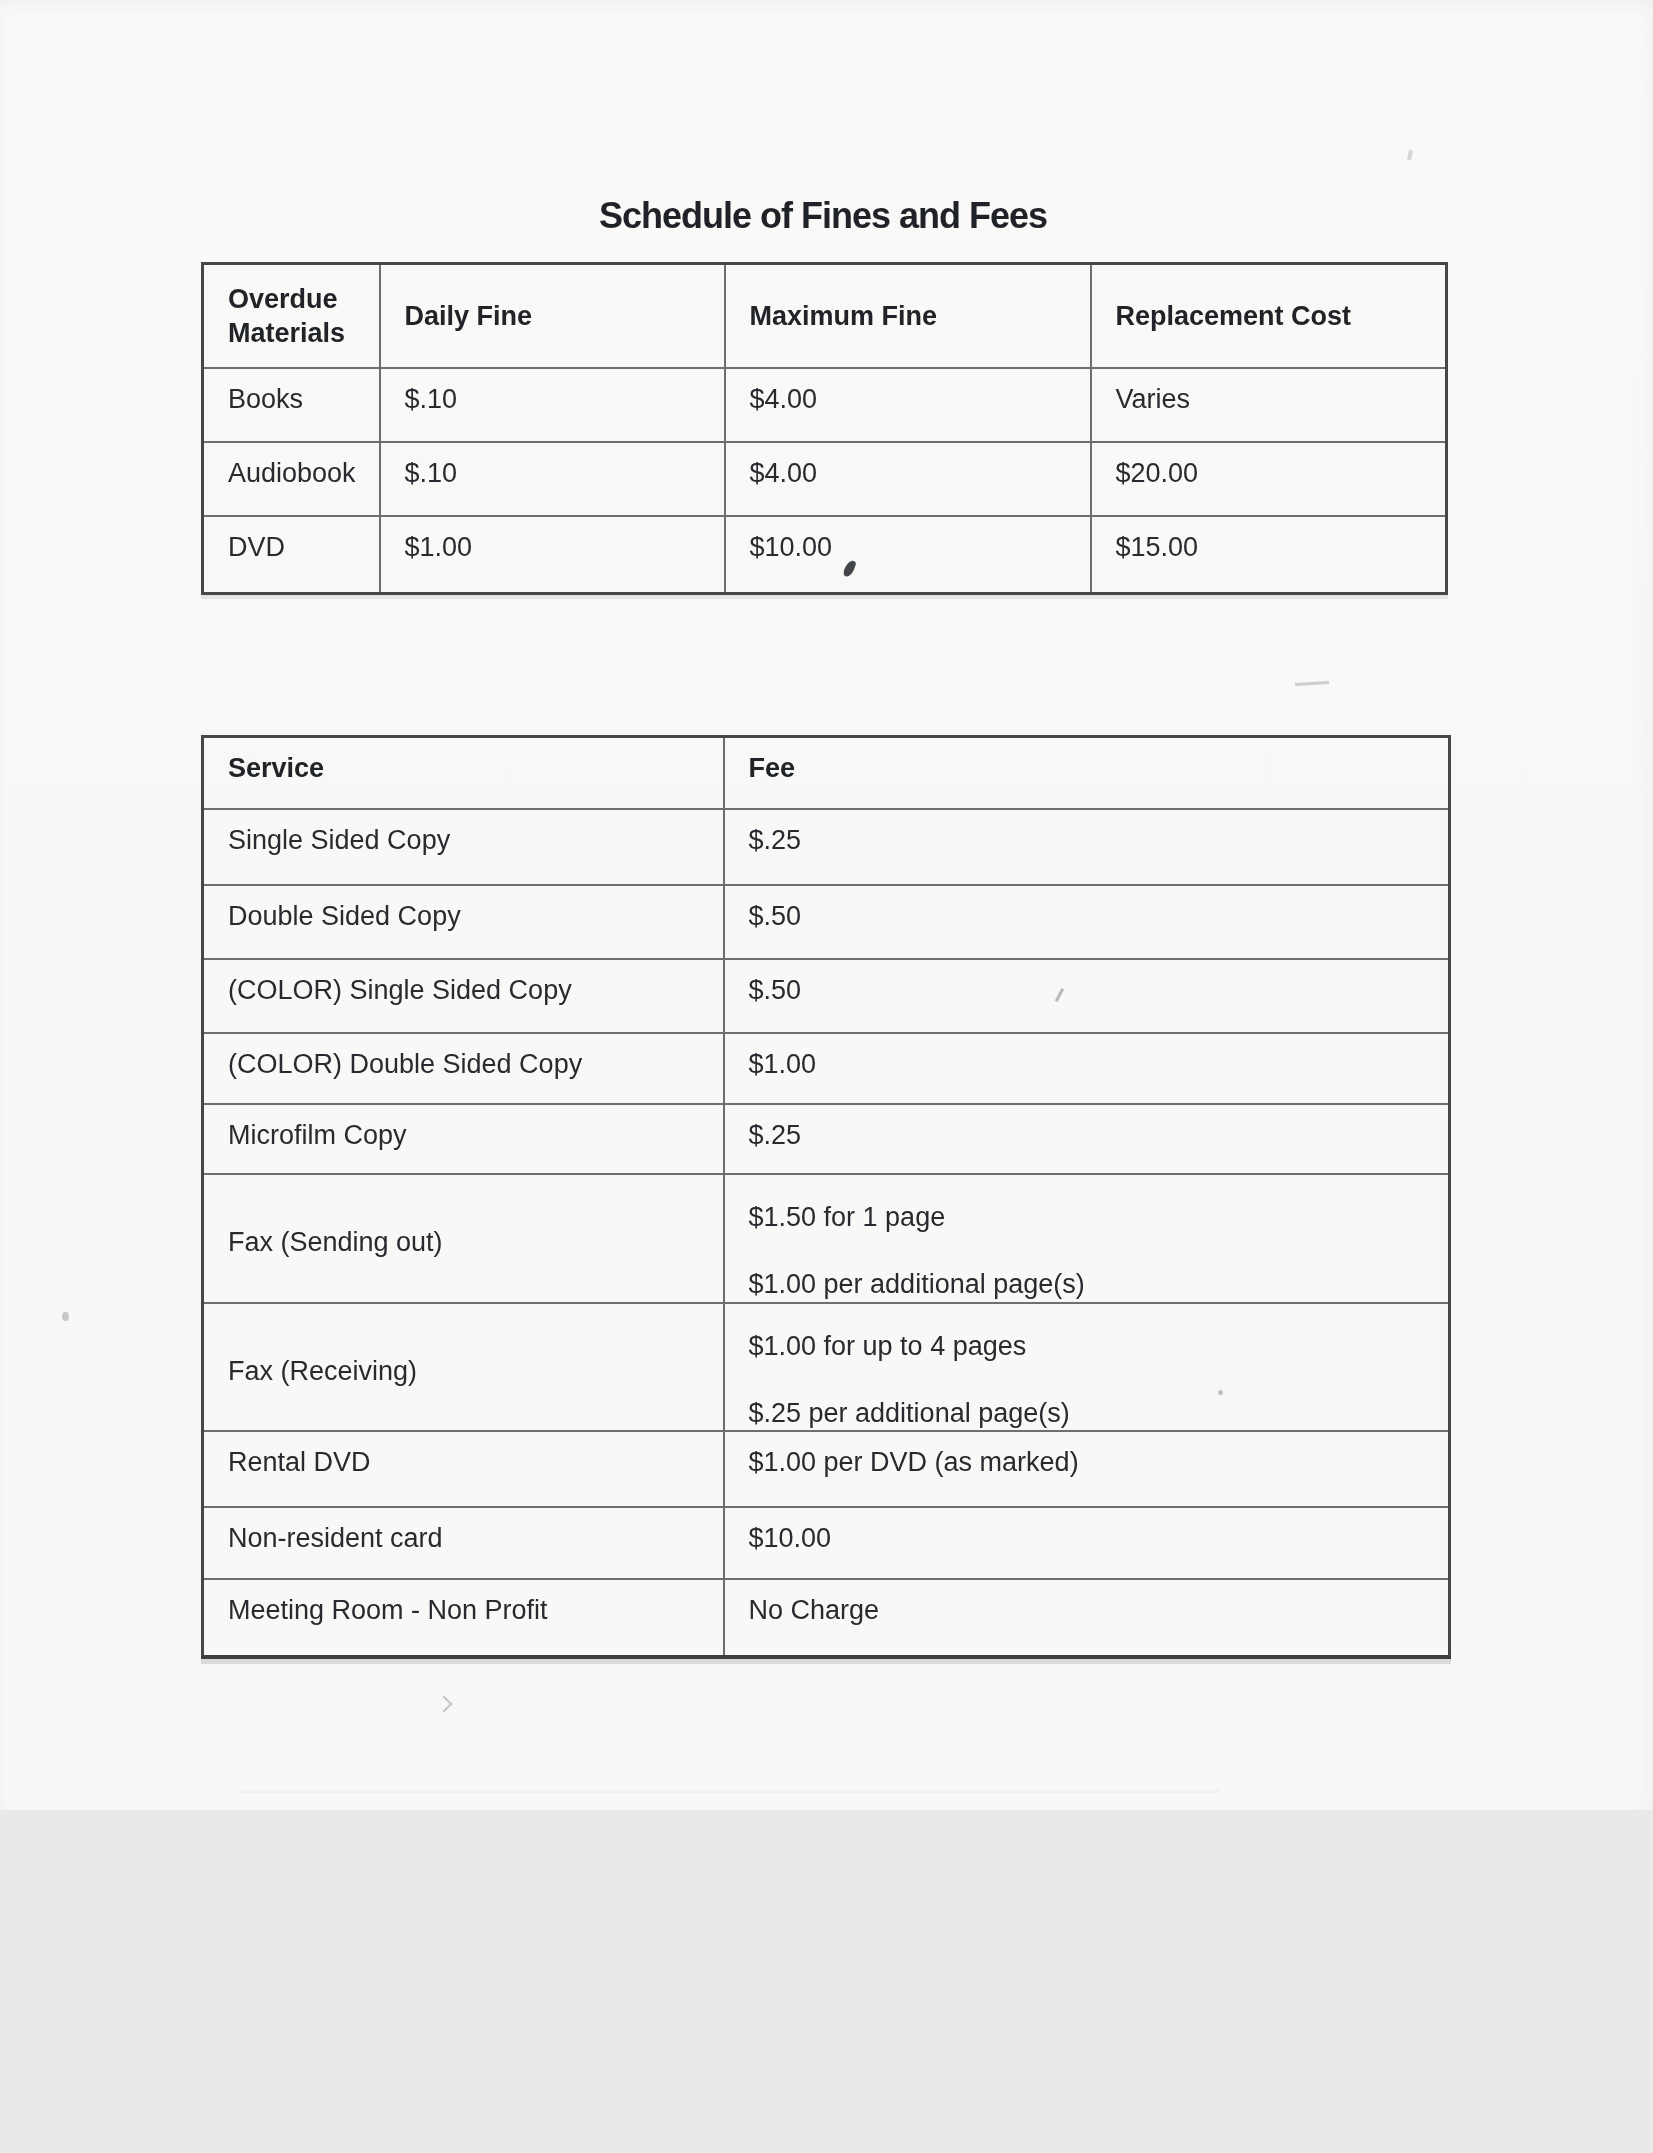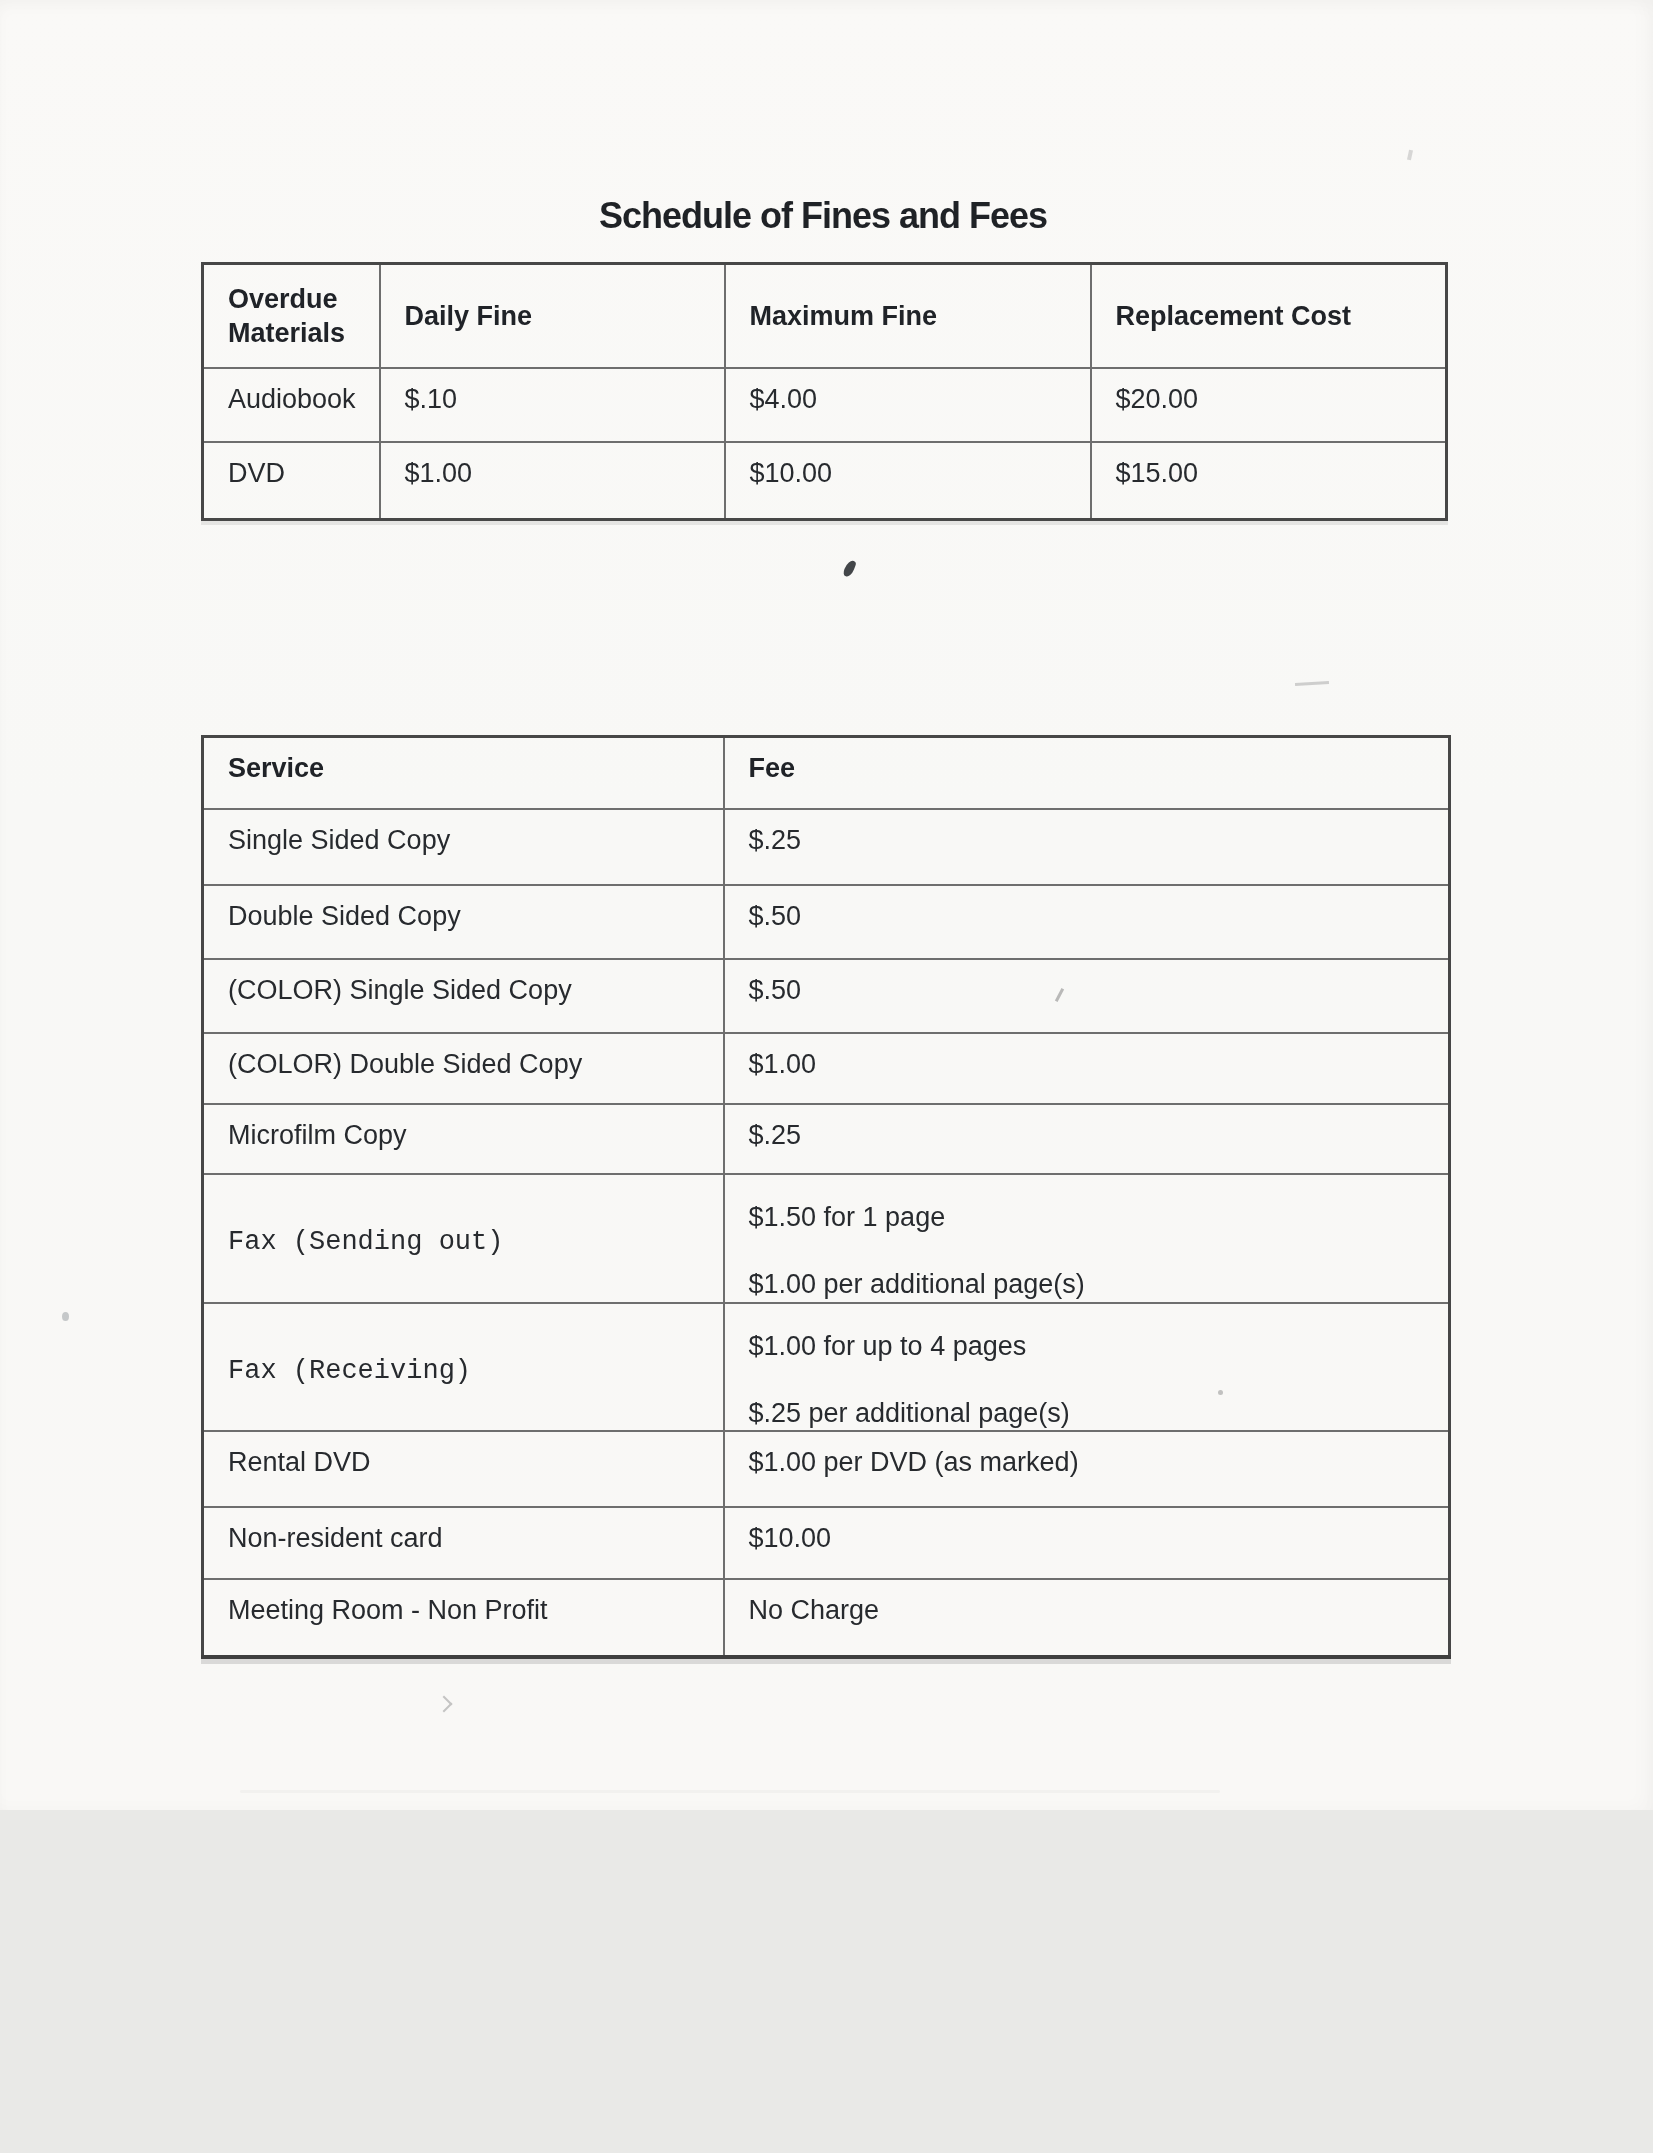--- a/index.html
+++ b/index.html
@@ -29,21 +29,21 @@
     border:2px solid #6e6e6e;
     padding:13px 18px 0 24px;
     vertical-align:top;
     font-size:27px;line-height:34px;
     font-weight:normal;text-align:left;
     color:#272a2e;
     overflow:hidden;
   }
   .sched th{font-weight:bold;color:#202328;}
   table.t1 th{vertical-align:middle;padding-top:0;}
-  td.mid{vertical-align:middle;padding-top:8px;font-family:Liberation Mono, monospace;}
+  td.mid{vertical-align:middle;padding-top:8px;}
   .fee-multi{padding-top:7px;}
   .fee-multi p{margin:12px 0 0 0;}
   .fee-multi p + p{margin-top:33px;}
   
   .art{position:absolute;}
   .art-comma{left:845px;top:560px;width:9px;height:17px;background:#2f3236;border-radius:70% 30% 60% 40%;transform:rotate(22deg);opacity:.9;}
   .art-tick{left:1058px;top:988px;width:3px;height:14px;background:#8f8f8f;transform:rotate(28deg);opacity:.6;}
   .art-speck{left:62px;top:1312px;width:7px;height:9px;background:#9aa0a4;border-radius:50%;opacity:.55;}
   .art-dot{left:1218px;top:1390px;width:5px;height:5px;background:#8a8a8a;border-radius:50%;opacity:.5;}
   .art-chevron{left:438px;top:1698px;width:10px;height:10px;border-right:2px solid #9a9a9a;border-bottom:2px solid #9a9a9a;transform:rotate(-45deg);opacity:.55;}
@@ -68,20 +68,26 @@
         <col style="width:345px">
         <col style="width:366px">
         <col style="width:356px">
     </colgroup>
     <tbody>
       <tr style="height:104px">
         <th>Overdue Materials</th>
         <th>Daily Fine</th>
         <th>Maximum Fine</th>
         <th>Replacement Cost</th>
+      </tr>
+      <tr style="height:74px">
+        <td>Books</td>
+        <td>$.10</td>
+        <td>$4.00</td>
+        <td>Varies</td>
       </tr>
       <tr style="height:74px">
         <td>Audiobook</td>
         <td>$.10</td>
         <td>$4.00</td>
         <td>$20.00</td>
       </tr>
       <tr style="height:78px">
         <td>DVD</td>
         <td>$1.00</td>

